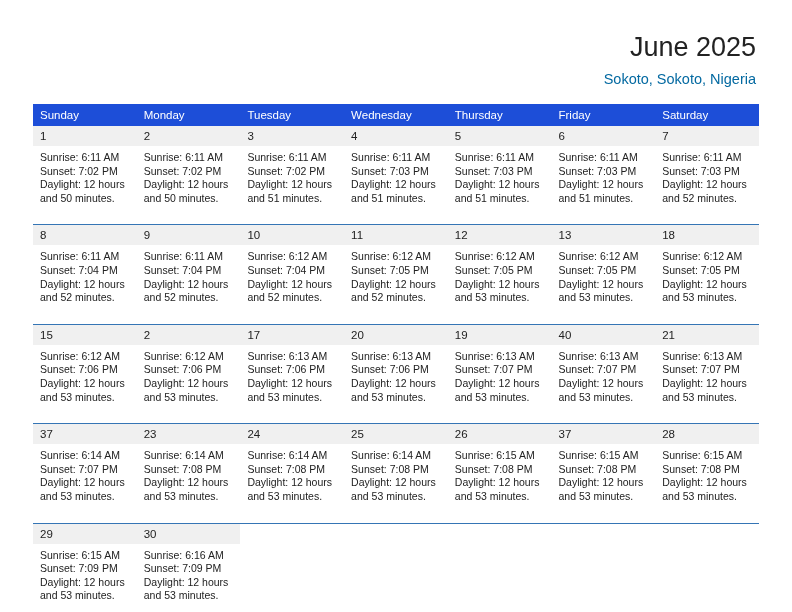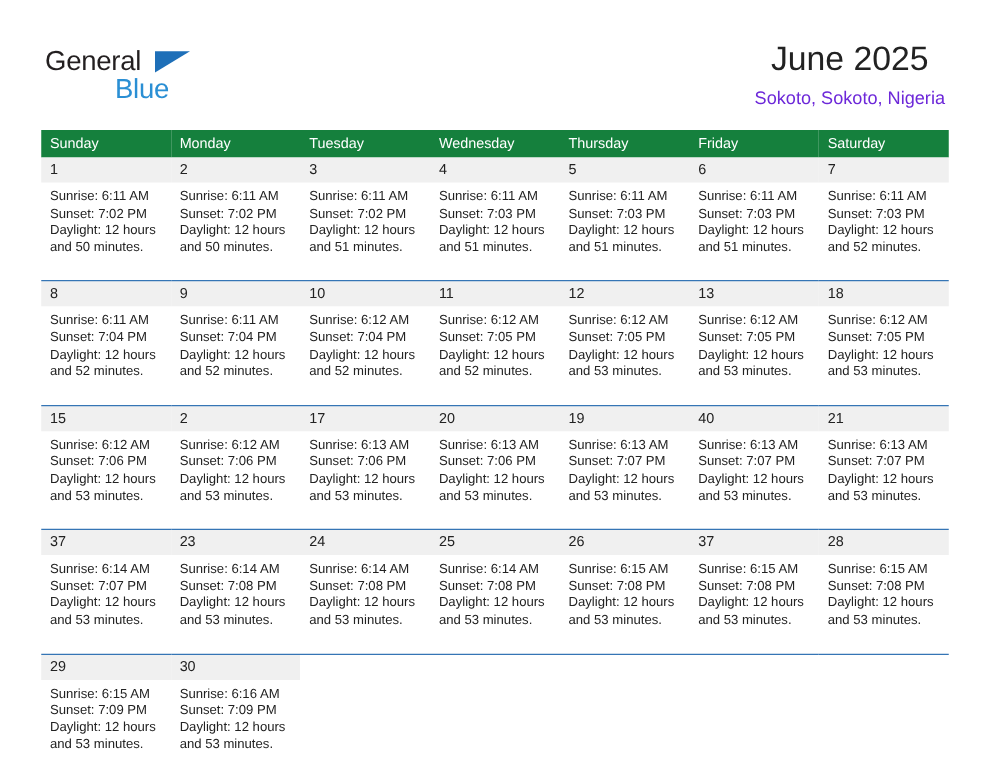--- a/index.html
+++ b/index.html
@@ -60,51 +60,51 @@
     top: 22px;
     font-size: 22px;
     letter-spacing: -0.2px;
     color: #2a8fd4;
     font-family: "Liberation Sans", sans-serif;
   }
   .title-block {
     position: absolute;
     right: 36px;
     top: 30px;
-    text-align: center;
+    text-align: right;
   }
   .cal-title {
     font-size: 27px;
     font-weight: normal;
     color: #222222;
     line-height: 34px;
     white-space: nowrap;
   }
   .cal-subtitle {
     margin-top: 6px;
     font-size: 14.5px;
-    color: #6d28d9;
+    color: #0369a1;
     line-height: 18px;
     white-space: nowrap;
   }
 
   
   .cal-wrap {
     position: absolute;
     left: 33px;
     top: 104px;
     width: 726px;
   }
   table.cal {
     width: 726px;
     border-collapse: collapse;
     table-layout: fixed;
   }
   table.cal th {
-    background: #15803d;
+    background: #1d4ed8;
     color: #ffffff;
     font-size: 11.5px;
     font-weight: normal;
     text-align: left;
     padding: 5px 0 5px 7px;
     height: 12px;
     border: none;
   }
   table.cal td.day {
     vertical-align: top;
@@ -144,25 +144,20 @@
     border-top: none;
   }
 </style>
 </head>
 <body>
 
 <div class="page">
 
   <div class="header">
 
-    <div class="logo">
-      <span class="logo-general">General</span>
-      <span class="logo-tri"></span>
-      <span class="logo-blue">Blue</span>
-    </div>
 
     <div class="title-block">
       <div class="cal-title">June 2025</div>
       <div class="cal-subtitle">Sokoto, Sokoto, Nigeria</div>
     </div>
 
   </div>
 
   <div class="cal-wrap">
     <table class="cal">

